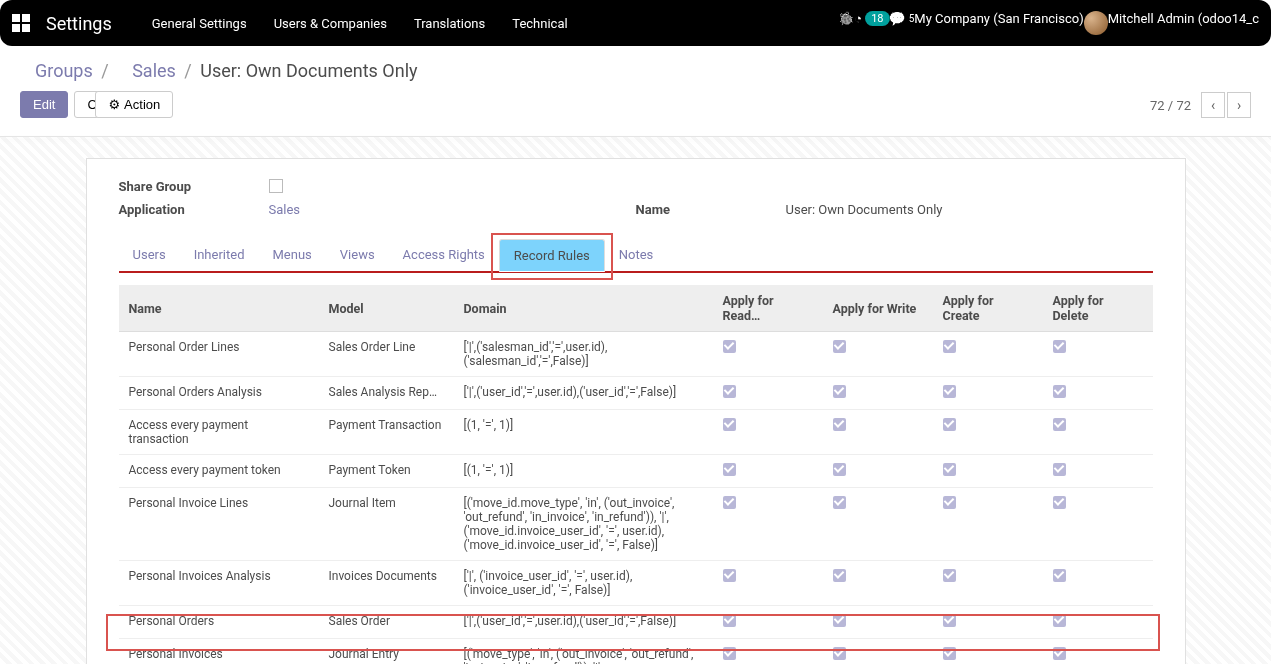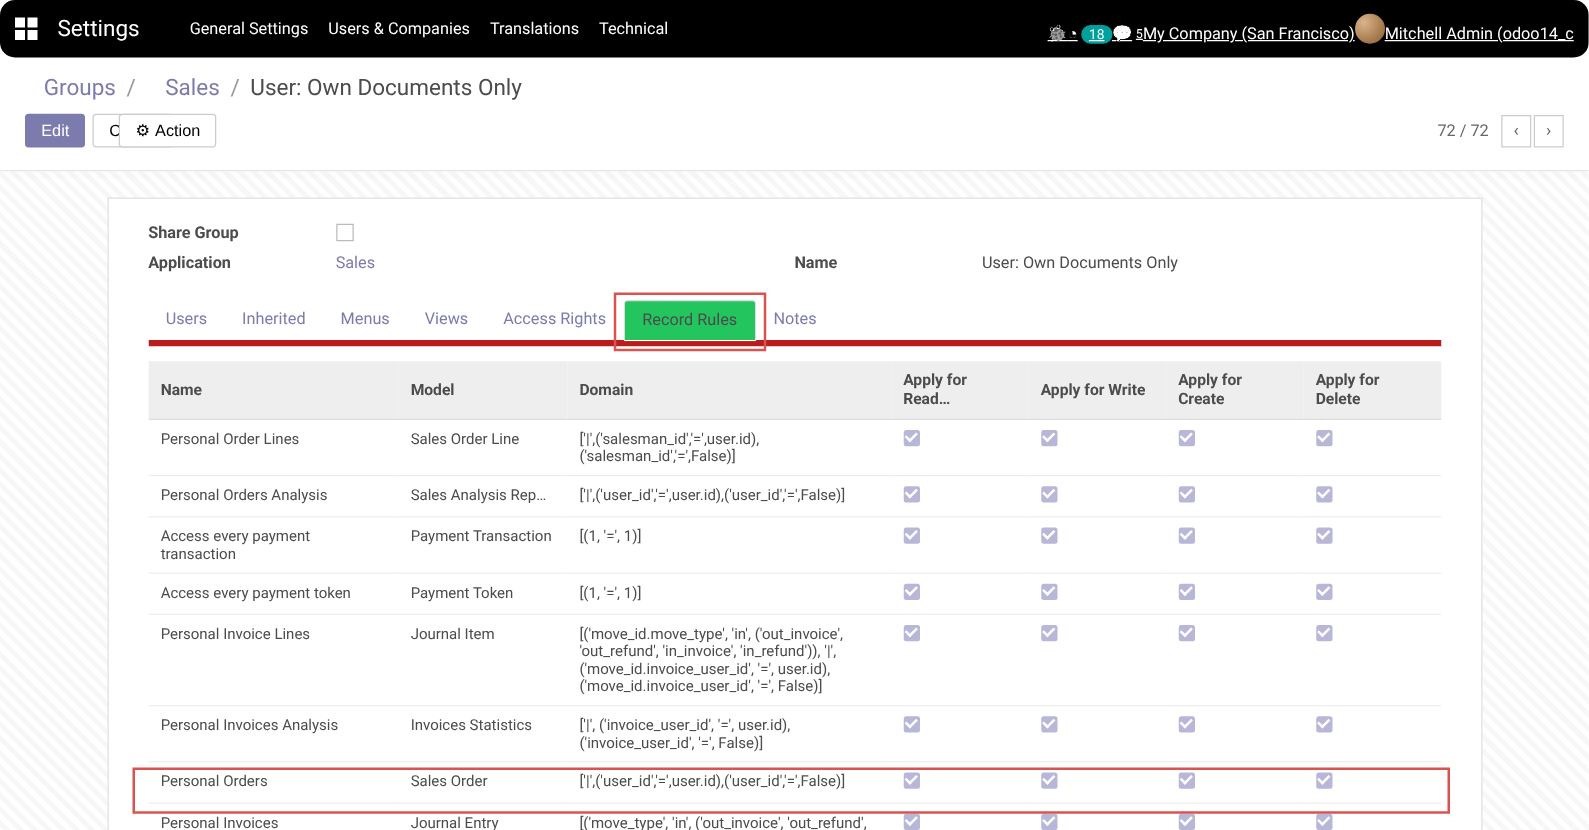--- a/index.html
+++ b/index.html
@@ -1,23 +1,23 @@
 <!DOCTYPE html>
 <html><head>
 <meta charset="utf-8">
 <style>
 * { box-sizing: border-box; margin: 0; padding: 0; }
 body { font-family: -apple-system, BlinkMacSystemFont, "Segoe UI", Roboto, Helvetica, Arial, sans-serif; font-size: 13px; color: #4c4c4c; background: #fff; }
 .topbar { background: #000000; color: #fff; height: 46px; display: flex; align-items: center; padding: 0 12px; border-radius: 12px; }
 .topbar .apps-icon { width: 18px; height: 18px; display: grid; grid-template-columns: 1fr 1fr; grid-template-rows: 1fr 1fr; gap: 2px; margin-right: 16px; cursor: pointer; }
 .topbar .apps-icon span { background: #fff; }
 .topbar .title { font-size: 18px; font-weight: 400; margin-right: 40px; }
-.topbar .menu { display: flex; gap: 16px; }
+.topbar .menu { display: flex; gap: 27px; }
 .topbar .menu a { color: #fff; text-decoration: none; font-size: 13px; cursor: pointer; }
-.topbar .right { margin-left: auto; display: flex; align-items: flex-end; font-size: 13px; text-decoration: underline; }
+.topbar .right { margin-left: auto; display: flex; align-items: flex-start; font-size: 13px; }
 .topbar .badge { background: #00A09D; color: #fff; border-radius: 8px; padding: 0 6px; font-size: 11px; line-height: 15px; }
 .topbar .avatar { width: 24px; height: 24px; border-radius: 50%; background: radial-gradient(circle at 30% 30%, #d9b38c, #8b5a2b); display: inline-block; }
 .topbar .icon-item { display:flex; align-items:center; gap:3px; cursor:pointer; }
 .subhead { padding: 14px 20px 8px 20px; }
 .breadcrumb { font-size: 18px; color: #7C7BAD; }
 .breadcrumb a { color: #7C7BAD; text-decoration: none; cursor: pointer; margin-left: 15px; }
 .breadcrumb .sep { color: #999; margin: 0 4px; }
 .breadcrumb .current { color: #4c4c4c; }
 .controls { display: flex; align-items: flex-end; margin-top: 10px; }
 .btn { border: 1px solid #ccc; background: #fff; padding: 5px 12px; font-size: 13px; cursor: pointer; border-radius: 3px; }
@@ -30,23 +30,23 @@
 .shadowline { height: 1px; background: #e5e5e5; box-shadow: 0 3px 5px rgba(0,0,0,.08); margin-top: 10px; }
 .form-area { max-width: 1100px; margin: 20px auto 0 auto; background: #fff; border: 1px solid #e0e0e0; padding: 20px 32px 40px 32px; position: relative; }
 .hatch { position: absolute; left: -100vw; right: -100vw; top: 0; bottom: -100vh; z-index: -1; background: repeating-linear-gradient(45deg, #f7f7f7, #f7f7f7 4px, #fff 4px, #fff 8px); }
 .body-wrap { position: relative; overflow: hidden; padding-top: 1px; }
 .form-row { display: flex; margin-bottom: 6px; }
 .form-row .lbl { width: 150px; font-weight: 700; color: #4c4c4c; }
 .form-row .val { flex: 1; }
 .form-row .half { flex: 1; display: flex; }
 .link { color: #7C7BAD; cursor: pointer; }
 .chk { width: 14px; height: 14px; border: 1px solid #bbb; display: inline-block; background: #fff; }
-.tabs { display: flex; border-bottom: 5px solid #b91c1c; margin-top: 22px; }
+.tabs { display: flex; border-bottom: 2px solid #b91c1c; margin-top: 22px; }
 .tab { padding: 8px 14px; color: #7C7BAD; cursor: pointer; font-size: 13px; }
-.tab.active { color: #4c4c4c; border: 1px solid #ddd; border-bottom: 1px solid #fff; border-radius: 3px 3px 0 0; margin-bottom: -1px; background: #22c55e; }
+.tab.active { color: #4c4c4c; border: 1px solid #ddd; border-bottom: 1px solid #fff; border-radius: 3px 3px 0 0; margin-bottom: -1px; background: #7dd3fc; }
 .tab.hl { position: relative; }
 .hl-box { position: absolute; border: 2px solid #d9534f; pointer-events: none; }
 table.rules { width: 100%; border-collapse: collapse; margin-top: 12px; }
 table.rules th { text-align: left; background: #eee; padding: 8px 10px; font-weight: 700; border-bottom: 1px solid #ddd; font-size: 12.5px; color:#4c4c4c; }
 table.rules td { padding: 8px 10px; vertical-align: top; border-bottom: 1px solid #eee; font-size: 12px; color:#4c4c4c; }
 .chkcell { width: 110px; }
 .chk2 { width: 13px; height: 13px; background: #b8b7d7; display: inline-block; position: relative; border-radius: 2px; }
 .chk2::after { content:''; position:absolute; left:3px; top:0px; width:4px; height:7px; border: solid #fff; border-width: 0 2px 2px 0; transform: rotate(45deg); }
 .gear::before { content: "⚙"; margin-right: 4px; }
 .bug::before { content: "🐞"; filter: grayscale(1) brightness(2); }
@@ -197,21 +197,21 @@
             <td>Personal Invoice Lines</td>
             <td>Journal Item</td>
             <td style="max-width:250px;">[('move_id.move_type', 'in', ('out_invoice', 'out_refund', 'in_invoice', 'in_refund')), '|', ('move_id.invoice_user_id', '=', user.id), ('move_id.invoice_user_id', '=', False)]</td>
             <td class="chkcell"><span class="chk2"></span></td>
             <td class="chkcell"><span class="chk2"></span></td>
             <td class="chkcell"><span class="chk2"></span></td>
             <td class="chkcell"><span class="chk2"></span></td>
           </tr>
           <tr>
             <td>Personal Invoices Analysis</td>
-            <td>Invoices Statistics</td>
+            <td>Invoices Documents</td>
             <td style="max-width:250px;">['|', ('invoice_user_id', '=', user.id), ('invoice_user_id', '=', False)]</td>
             <td class="chkcell"><span class="chk2"></span></td>
             <td class="chkcell"><span class="chk2"></span></td>
             <td class="chkcell"><span class="chk2"></span></td>
             <td class="chkcell"><span class="chk2"></span></td>
           </tr>
           <tr id="hl-row">
             <td>Personal Orders</td>
             <td>Sales Order</td>
             <td style="max-width:250px;">['|',('user_id','=',user.id),('user_id','=',False)]</td>

